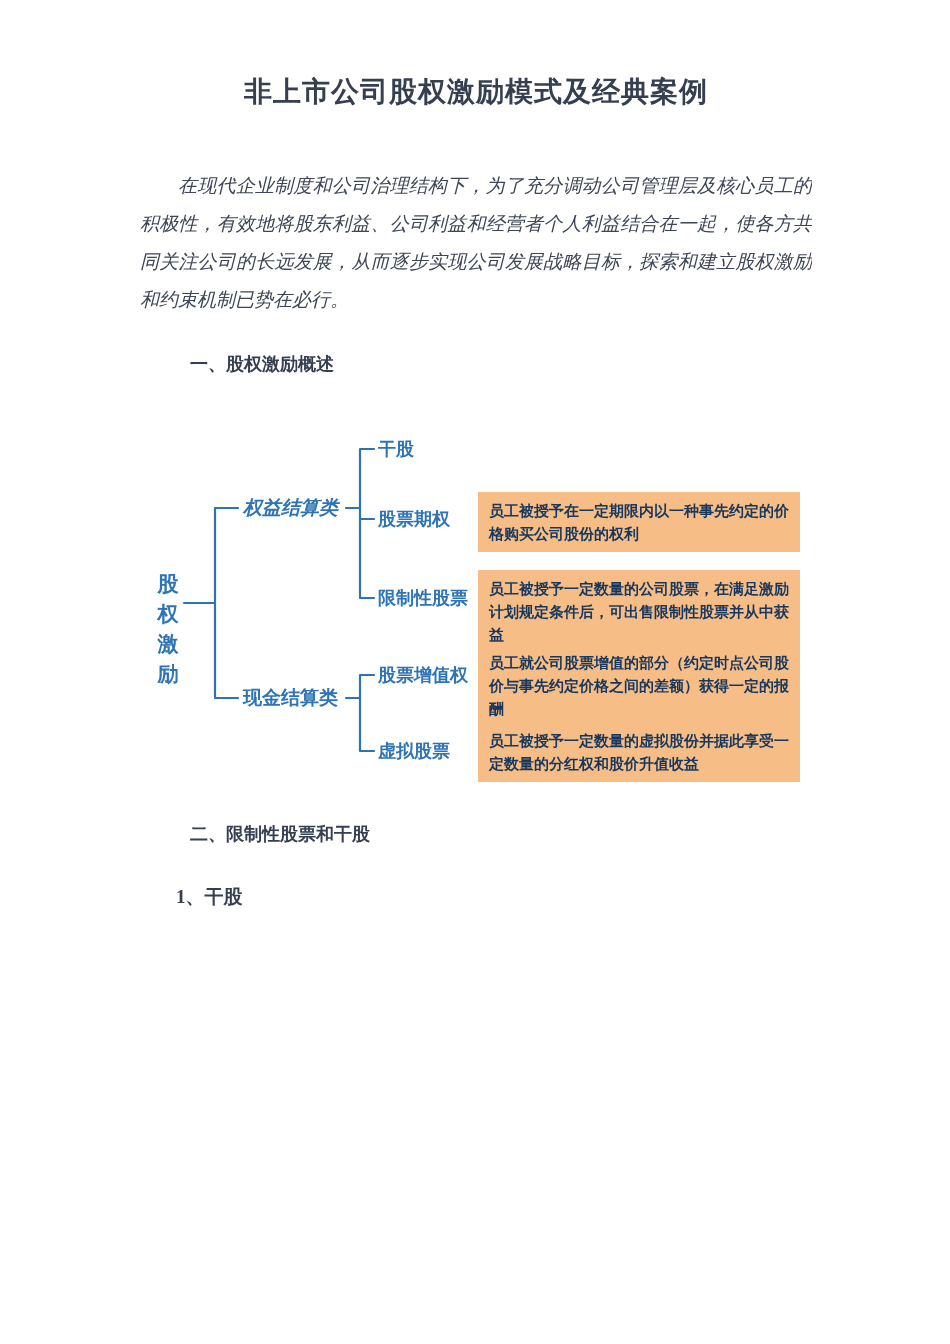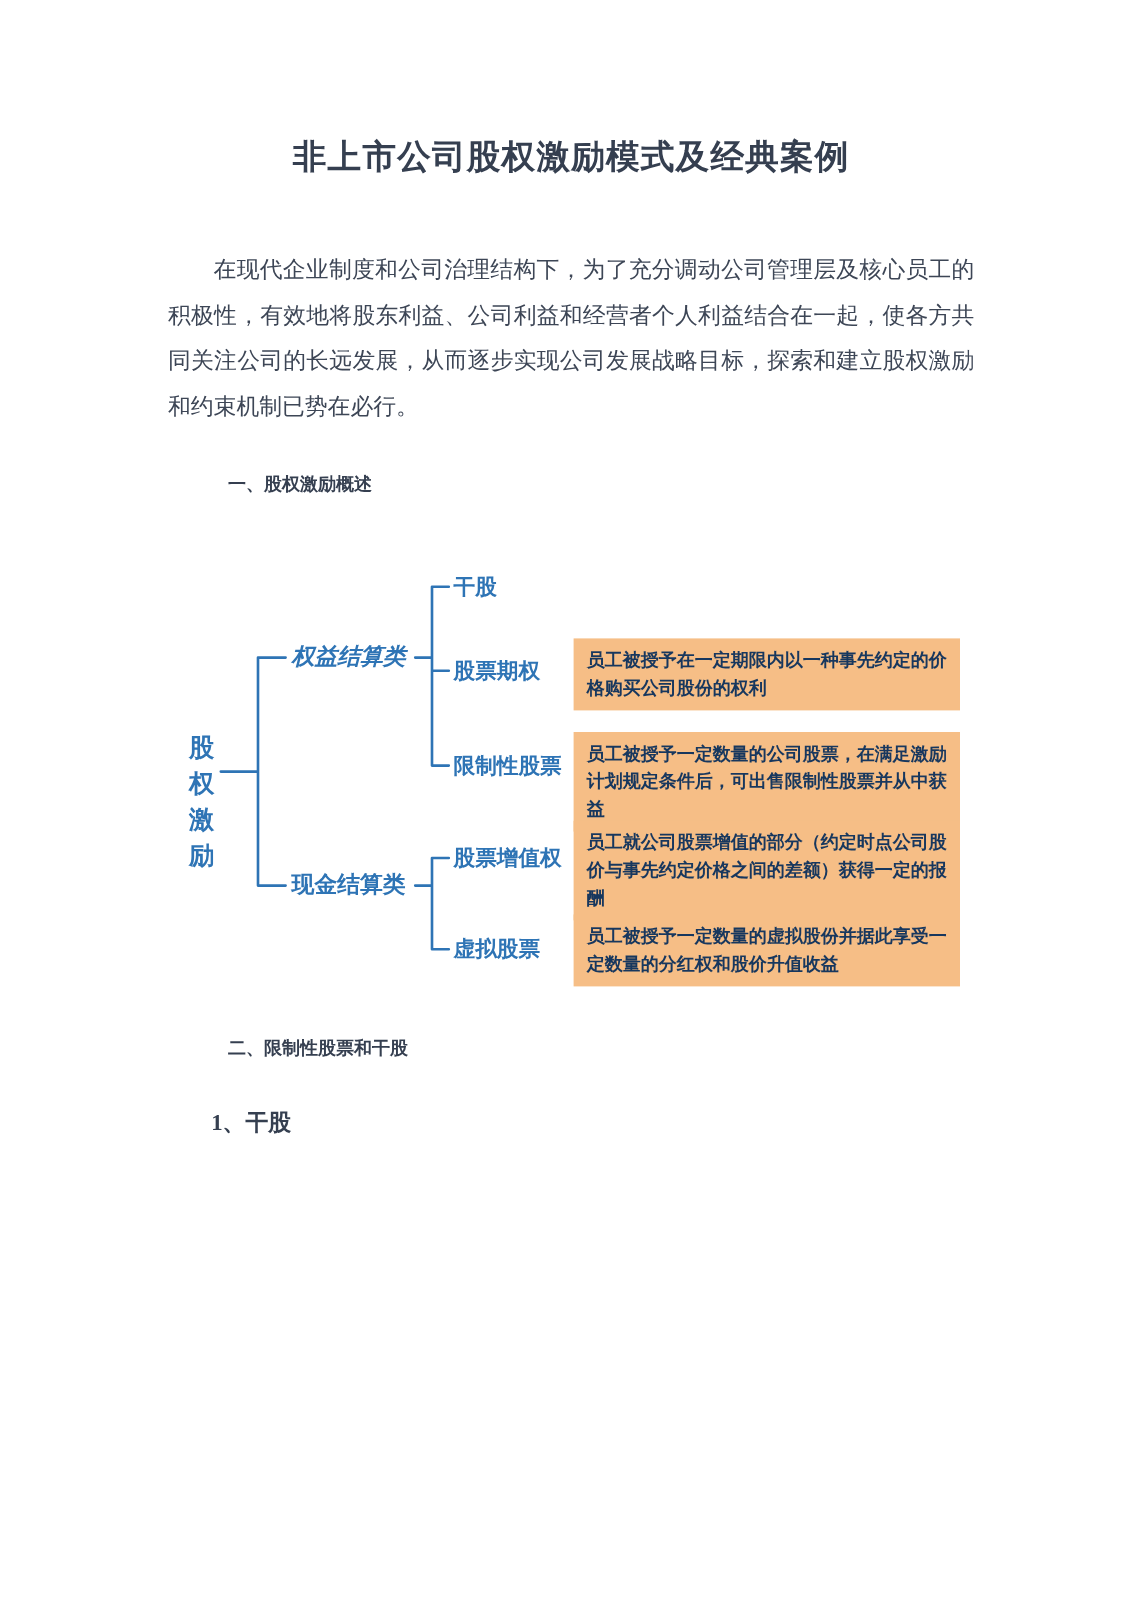--- a/index.html
+++ b/index.html
@@ -7,43 +7,44 @@
     width:950px;height:1344px;
     background:#ffffff;
     position:relative;
     overflow:hidden;
     font-family:"Liberation Serif","DejaVu Serif",serif;
     color:#3d4656;
   }
   .page{
     box-sizing:border-box;
     width:950px;height:1203px;
-    padding:112px 138px 0 140px;
+    padding:72px 138px 0 140px;
   }
   .doc-title{
     text-align:center;
     font-size:28px;
     font-weight:bold;
     letter-spacing:1px;
     color:#353f50;
     margin:0 0 56px 0;
     line-height:1.4;
   }
   .para{
     font-size:19px;
     line-height:38px;
     text-align:justify;
     text-indent:2em;
     margin:0;
     overflow:hidden;
+    font-style:italic;
   }
   .para-intro{height:152px;}
   .para-body{height:266px;}
   .h2{
-    font-size:15px;
+    font-size:18px;
     font-weight:bold;
     color:#353f50;
     margin:30px 0 32px 50px;
     line-height:30px;
   }
   .h2-after-diagram{margin-top:36px;margin-bottom:0;}
   .h3{
     font-size:19px;
     font-weight:bold;
     color:#353f50;

